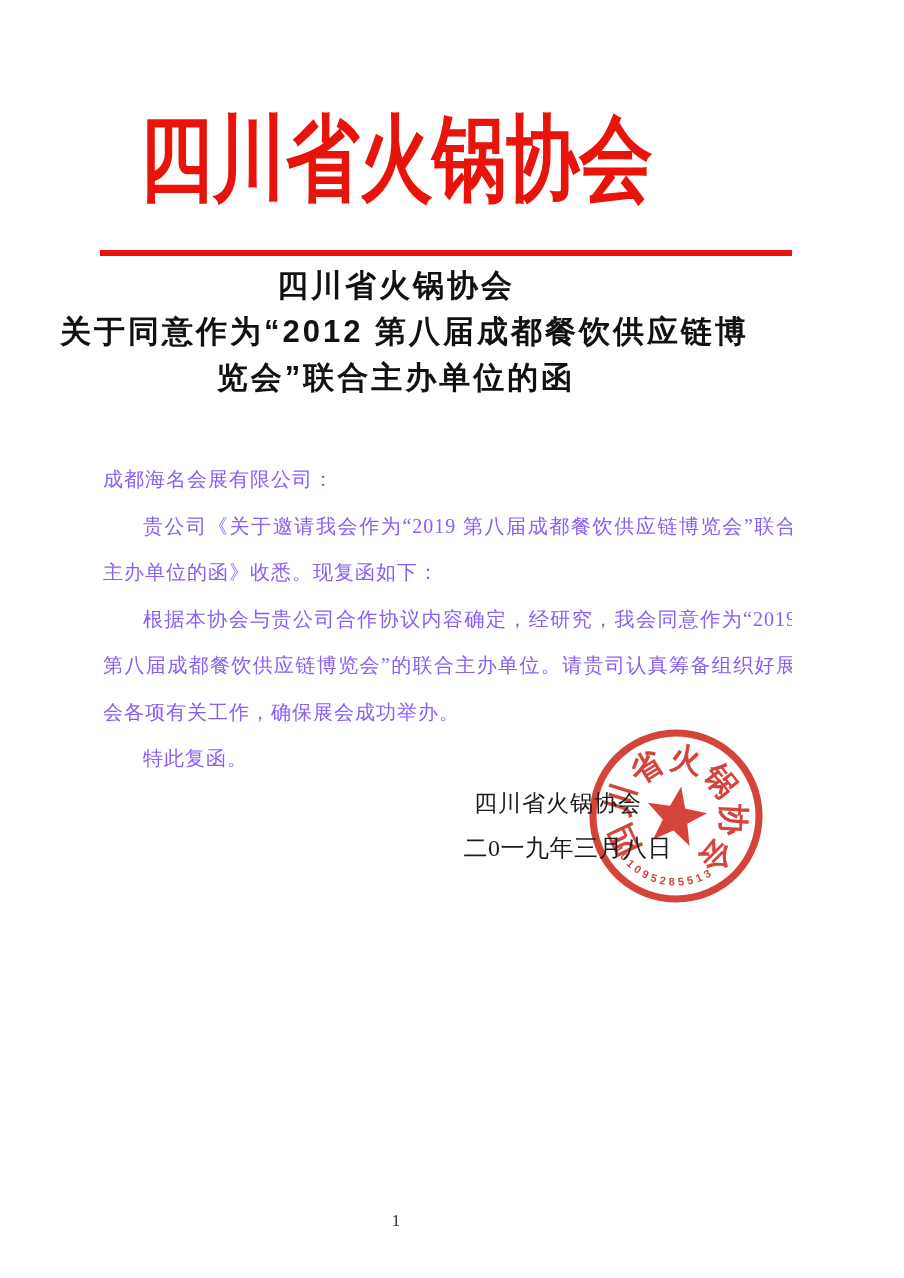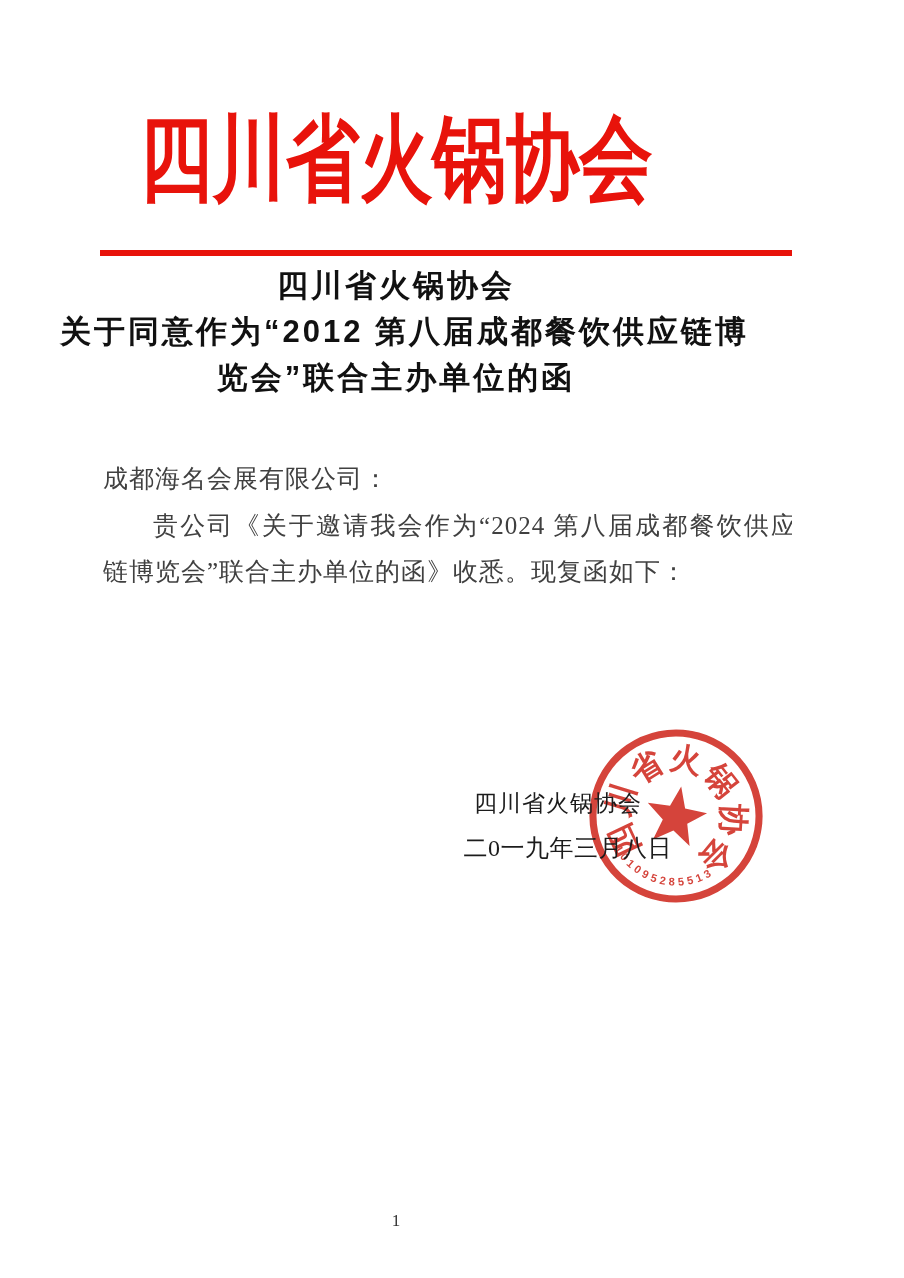--- a/index.html
+++ b/index.html
@@ -51,26 +51,26 @@
     letter-spacing: 3px;
     color: #111111;
   }
   .title-line { display: block; white-space: nowrap; }
 
   
   .letter-body {
     position: absolute;
     top: 456px; left: 103px;
     width: 694px;
-    font-size: 25px;
+    font-size: 20px;
     line-height: 46.5px;
     letter-spacing: 1px;
     text-align: justify;
     text-justify: inter-character;
-    color: #404040;
+    color: #8b5cf6;
   }
   .letter-body p { margin: 0; }
   .letter-body p.para { text-indent: 2em; }
 
   
   .signature {
     position: absolute;
     top: 788px; right: 150px;
     font-size: 23px;
     letter-spacing: 1px;
@@ -139,21 +139,23 @@
   <div class="red-rule"></div>
 
   <h1 class="doc-title">
     <span class="title-line">四川省火锅协会</span>
     <span class="title-line">关于同意作为“2012 第八届成都餐饮供应链博</span>
     <span class="title-line">览会”联合主办单位的函</span>
   </h1>
 
   <div class="letter-body">
     <p class="recipient">成都海名会展有限公司：</p>
-    <p class="para">贵公司《关于邀请我会作为“2024 第八届成都餐饮供应链博览会”联合主办单位的函》收悉。现复函如下：</p>
+    <p class="para">贵公司《关于邀请我会作为“2019 第八届成都餐饮供应链博览会”联合主办单位的函》收悉。现复函如下：</p>
+    <p class="para">根据本协会与贵公司合作协议内容确定，经研究，我会同意作为“2019 第八届成都餐饮供应链博览会”的联合主办单位。请贵司认真筹备组织好展会各项有关工作，确保展会成功举办。</p>
+    <p class="para">特此复函。</p>
   </div>
 
   <div class="seal">
     <svg viewBox="0 0 220 220" xmlns="http://www.w3.org/2000/svg" aria-hidden="true">
       <circle class="seal-circle" cx="110" cy="110" r="105"></circle>
       <polygon class="seal-star" points="110,72 100.3,98.65 71.96,99.64 94.31,117.1 86.49,144.36 110,128.5 133.51,144.36 125.69,117.1 148.04,99.64 119.7,98.65"></polygon>
       <g class="ring-text">
           <text x="51.0" y="151.3" text-anchor="middle" dominant-baseline="central" transform="rotate(-125.0 51.0 151.3)">四</text>
           <text x="38.5" y="101.6" text-anchor="middle" dominant-baseline="central" transform="rotate(-83.3 38.5 101.6)">川</text>
           <text x="62.1" y="56.2" text-anchor="middle" dominant-baseline="central" transform="rotate(-41.7 62.1 56.2)">省</text>

